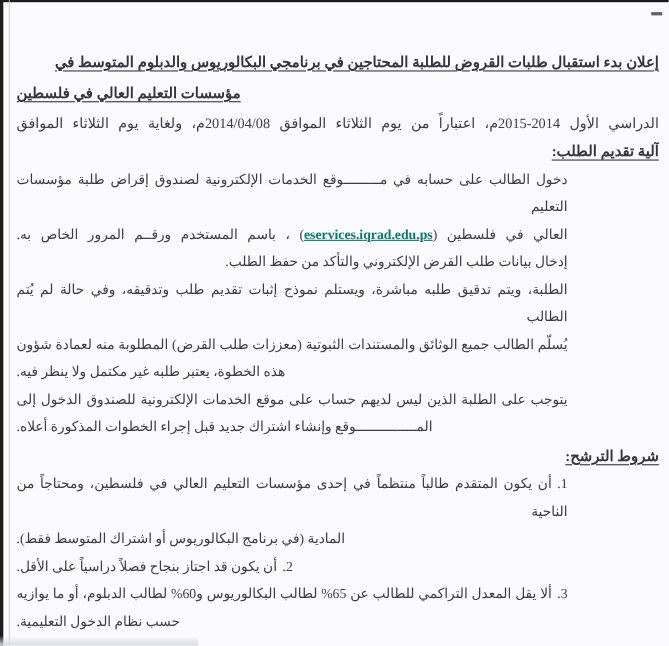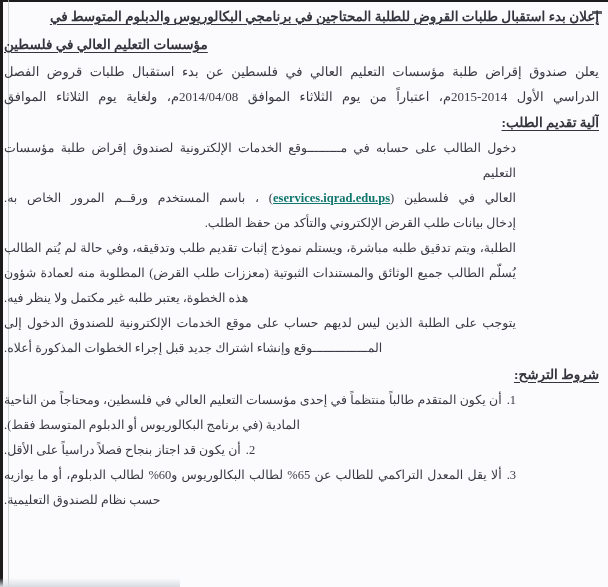--- a/index.html
+++ b/index.html
@@ -10,21 +10,21 @@
     color:#3a3a45;direction:rtl;
   }
   
   .edge-top{position:absolute;top:0;left:0;width:608px;height:2px;background:#1c1c1c;}
   .edge-left{position:absolute;top:0;left:0;width:3px;height:587px;background:#1c1c1c;}
   .scan-line{position:absolute;top:0;left:8px;width:1px;height:587px;background:#bfc9c2;opacity:.75;}
   .scan-dash{position:absolute;top:11px;left:592px;width:10px;height:3px;background:#3c3c44;opacity:.8;}
   .scan-wash{position:absolute;bottom:0;left:0;width:180px;height:9px;
     background:linear-gradient(to top,#d8dce1,rgba(216,220,225,0));}
   
-  .content{position:relative;padding:3px 9px 0 4px;}
+  .content{position:relative;padding:3px 9px 0 15px;margin-top:40px;}
   .line{display:block;line-height:25px;font-size:12.5px;overflow:hidden;}
   .full{text-align:justify;text-align-last:justify;}
   .center{text-align:left;}
   .start{text-align:right;}
   .para .line{line-height:25px;font-size:13px;}
   .date-line{text-align:right;padding-left:0;padding-right:66px;}
   .title-block .line{line-height:27px;}
   .title-text,.heading-text{font-weight:bold;font-size:13.5px;color:#34343e;
     text-decoration:underline;text-underline-offset:3px;}
   .heading-line{line-height:25px;margin-top:1px;}
@@ -47,21 +47,20 @@
   <div class="title-block">
     <div class="line start">
       <span class="title-text">إعلان بدء استقبال طلبات القروض للطلبة المحتاجين في برنامجي البكالوريوس والدبلوم المتوسط في</span>
     </div>
     <div class="line center">
       <span class="title-text">مؤسسات التعليم العالي في فلسطين</span>
     </div>
   </div>
 
   <div class="para">
-    <div class="line full">يعلن صندوق إقراض طلبة مؤسسات التعليم العالي في فلسطين عن بدء استقبال طلبات قروض الفصل</div>
     <div class="line full">الدراسي الأول 2014-2015م، اعتباراً من يوم الثلاثاء الموافق 2014/04/08م، ولغاية يوم الثلاثاء الموافق</div>
   </div>
 
   <div class="line start heading-line">
     <span class="heading-text">آلية تقديم الطلب:</span>
   </div>
 
   <div class="list">
 
     <div>
@@ -103,31 +102,31 @@
   <div class="line start heading-line">
     <span class="heading-text">شروط الترشح:</span>
   </div>
 
   <div class="list">
 
     <div>
       <div class="line full">
         <span class="inum">1.</span><span>أن يكون المتقدم طالباً منتظماً في إحدى مؤسسات التعليم العالي في فلسطين، ومحتاجاً من الناحية</span>
       </div>
-      <div class="line center">المادية (في برنامج البكالوريوس أو الدبلوم المتوسط فقط).</div>
+      <div class="line center">المادية (في برنامج البكالوريوس أو اشتراك المتوسط فقط).</div>
     </div>
 
     <div>
       <div class="line center">
         <span class="inum">2.</span><span>أن يكون قد اجتاز بنجاح فصلاً دراسياً على الأقل.</span>
       </div>
     </div>
 
     <div>
       <div class="line full">
         <span class="inum">3.</span><span>ألا يقل المعدل التراكمي للطالب عن 65% لطالب البكالوريوس و60% لطالب الدبلوم، أو ما يوازيه</span>
       </div>
-      <div class="line center">حسب نظام للصندوق التعليمية.</div>
+      <div class="line center">حسب نظام الدخول التعليمية.</div>
     </div>
 
   </div>
 
 </div>
 
 </body></html>

